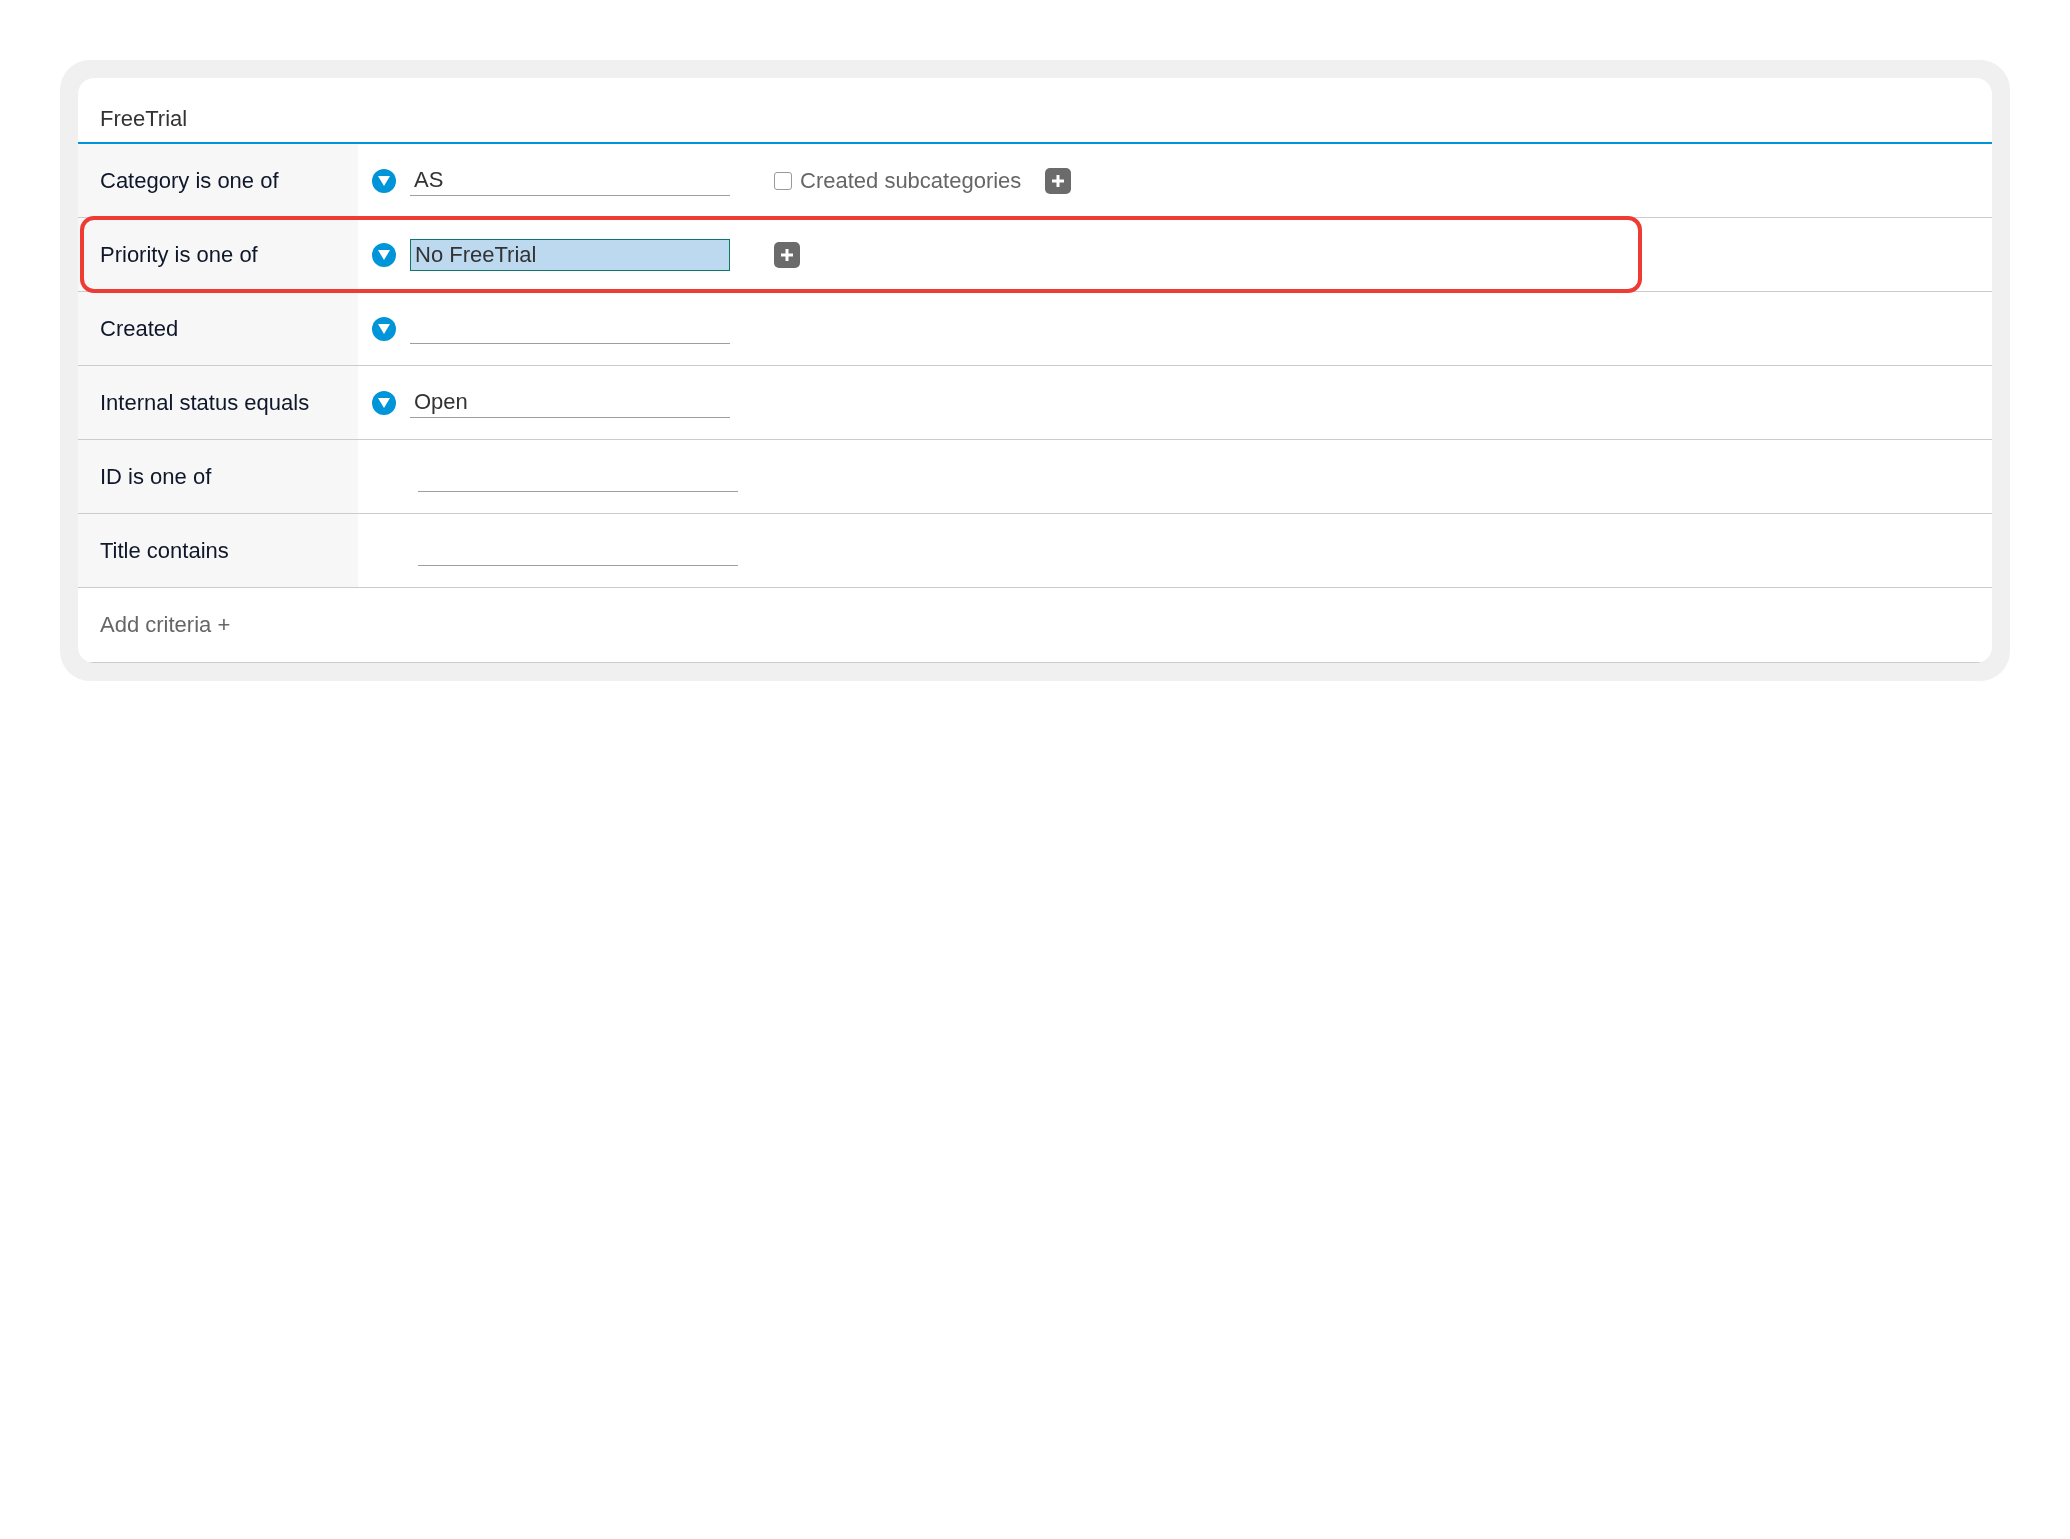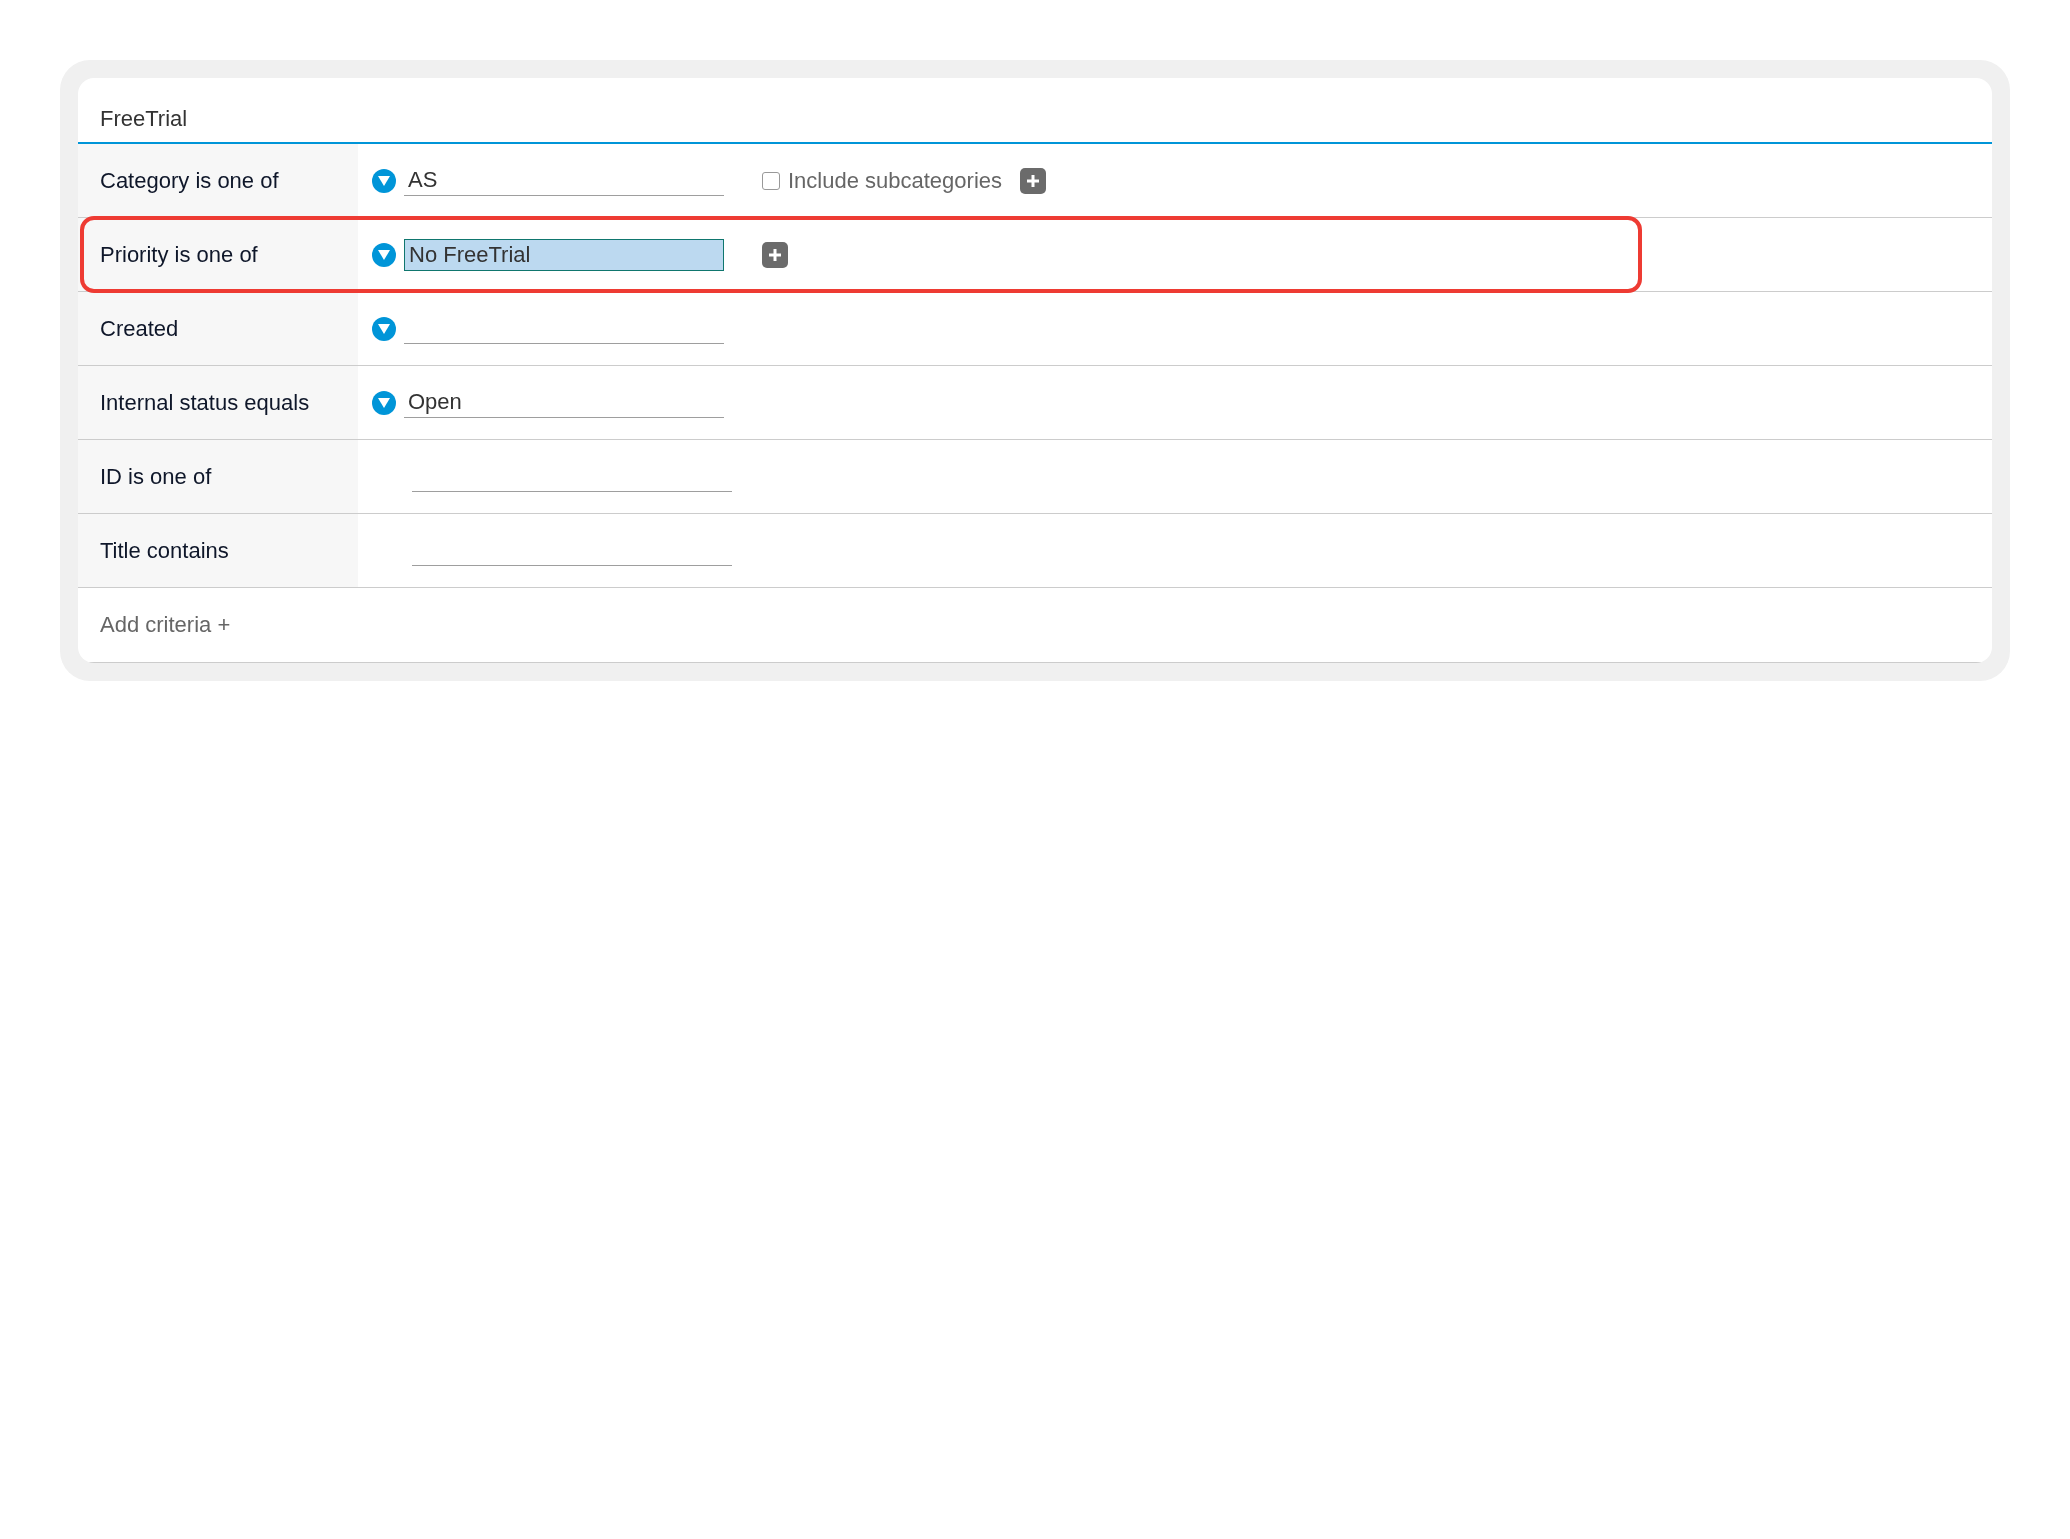--- a/index.html
+++ b/index.html
@@ -58,21 +58,21 @@
       color: #0f172a;
       font-size: 22px;
       align-self: stretch;
       display: flex;
       align-items: center;
     }
     .value-cell {
       flex: 1;
       display: flex;
       align-items: center;
-      gap: 8px;
+      gap: 14px;
       padding: 14px 14px;
     }
     .dropdown-icon {
       width: 24px;
       height: 24px;
       min-width: 24px;
       background: #0095d8;
       border-radius: 50%;
       display: inline-flex;
       align-items: center;
@@ -167,21 +167,21 @@
       <div class="label-cell">Category is one of</div>
       <div class="value-cell">
         <span class="dropdown-icon">
           <svg viewBox="0 0 12 10">
               <polygon points="0,0 12,0 6,10"></polygon>
             </svg>
         </span>
         <input class="field-input" value="AS" style="">
         <div class="checkbox-wrap">
           <span class="checkbox"></span>
-          <span>Include subcategories</span>
+          <span>Created subcategories</span>
         </div>
         <button class="plus-button">
           <svg viewBox="0 0 16 16">
               <line x1="8" y1="2" x2="8" y2="14"></line>
               <line x1="2" y1="8" x2="14" y2="8"></line>
             </svg>
         </button>
       </div>
     </div>
 

